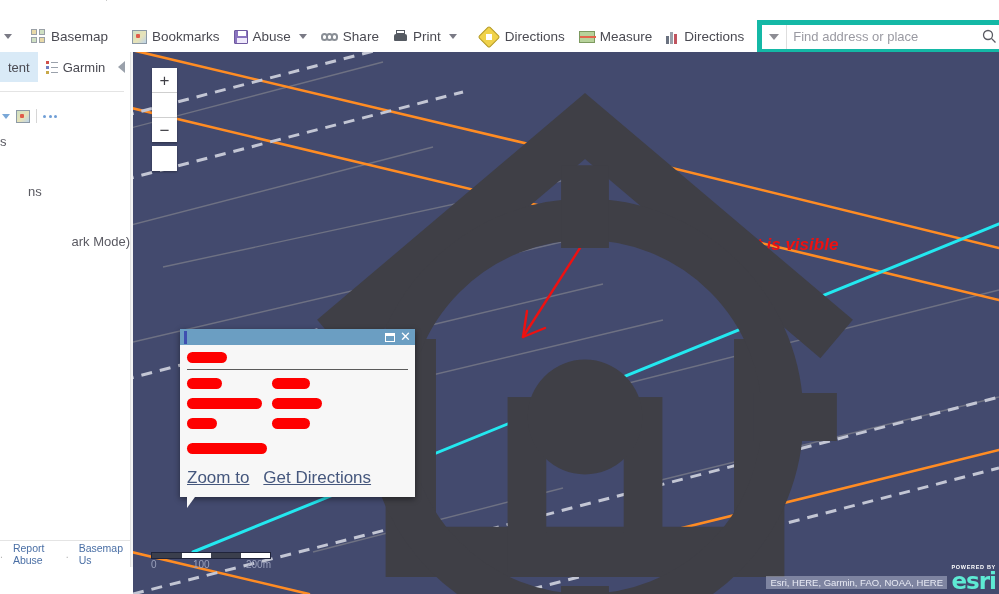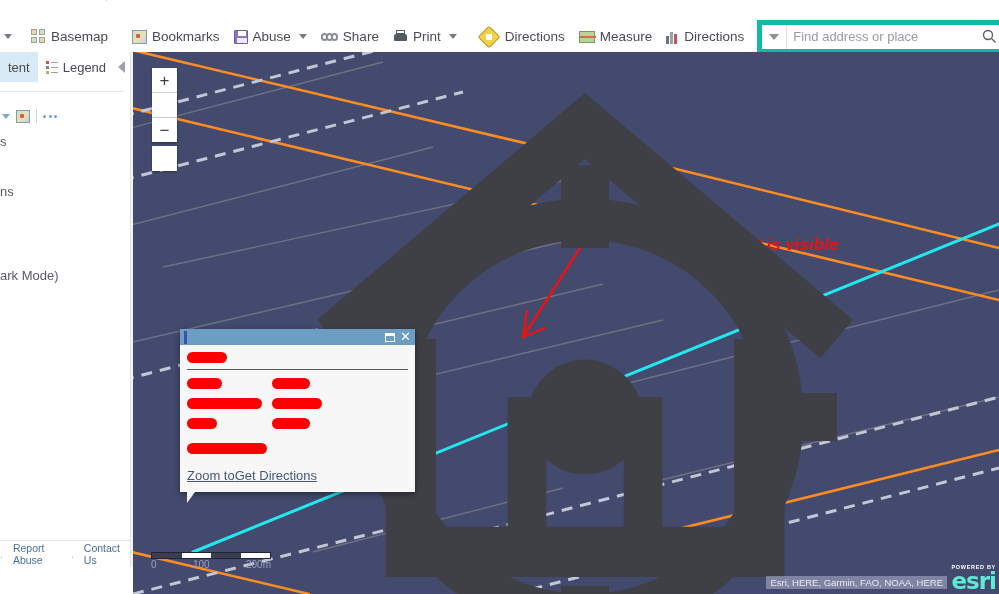--- a/index.html
+++ b/index.html
@@ -124,22 +124,22 @@
   .la-thumb{width:14px;height:13px;background:linear-gradient(135deg,#cfe0c3 0%,#e8e3b8 55%,#bcd3ea 100%);border:1px solid #8d9aa6;box-sizing:border-box;position:relative;}
   .la-thumb::after{content:"";position:absolute;left:3px;top:3px;width:4px;height:4px;background:#e05c4a;border-radius:1px;}
   .la-vsep{width:1px;height:14px;background:#d6d6d6;}
   .la-dots{display:flex;gap:2.5px;align-items:center;}
   .la-dots i{width:3px;height:3px;border-radius:50%;background:#6f9ed6;}
   .layer-row{
     font-size:13px;color:#5a5a62;height:18px;line-height:18px;
     white-space:nowrap;overflow:hidden;
   }
   .layer-row.r1{margin-top:6px;}
-  .layer-row.r2{margin-top:32px;}
-  .layer-row.r3{margin-top:66px;}
+  .layer-row.r2{margin-top:32px;margin-left:28px;}
+  .layer-row.r3{margin-top:32px;text-align:right;}
 
   .panel-footer{
     position:absolute;left:0;bottom:0;width:131px;height:27px;
     border-top:1px solid #e4e4e4;background:#fff;
     display:flex;align-items:center;gap:10px;justify-content:flex-end;
     padding-right:8px;box-sizing:border-box;
     font-size:10.5px;
   }
   .panel-footer a{color:#4a6fa5;text-decoration:none;cursor:pointer;}
   .pf-dot{color:#b4b4b4;}
@@ -217,21 +217,21 @@
   .pt-max{width:10px;height:9px;border:1.5px solid #fff;box-sizing:border-box;border-top-width:3px;cursor:pointer;}
   .pt-close{color:#fff;font-size:13px;line-height:10px;cursor:pointer;font-family:"DejaVu Sans",sans-serif;}
   .popup-body{padding:7px 7px 0 7px;}
   .redact{background:#fe0000;border-radius:7px;height:11px;display:block;}
   .popup-hr{height:1px;background:#5b5b5b;margin:6px 0 8px 0;}
   .pb-grid{display:flex;flex-direction:column;gap:9px;}
   .pb-line{display:flex;gap:0;}
   .pb-line .c1{width:85px;}
   .pb-line .c2{width:62px;}
   .popup-foot{
-    display:flex;padding:14px 7px 9px 7px;font-size:13px;
+    display:flex;gap:14px;padding:14px 7px 9px 7px;font-size:17px;
   }
   .popup-foot a{color:#45577d;text-decoration:underline;cursor:pointer;}
   .popup-tail{
     position:absolute;left:7px;bottom:-11px;width:0;height:0;
     border-left:8px solid #f7f7f7;border-bottom:11px solid transparent;
   }
 
   
   .annot{
     position:absolute;left:557px;top:183px;
@@ -347,21 +347,21 @@
       </div>
       <div class="ptab">
         <span class="ic-legend">
           <i></i>
             <i></i>
             <i></i>
             <b></b>
             <b></b>
             <b></b>
         </span>
-        <span>Legend</span>
+        <span>Garmin</span>
       </div>
       <div class="collapse-arrow"></div>
     </div>
 
     <div class="panel-div"></div>
 
     <div class="layer-actions">
       <span class="la-caret"></span>
       <span class="la-thumb"></span>
       <span class="la-vsep"></span>
@@ -379,21 +379,21 @@
       <span>ns</span>
     </div>
     <div class="layer-row r3">
       <span>ark Mode)</span>
     </div>
 
     <div class="panel-footer">
       <span class="pf-dot">.</span>
       <a>Report Abuse</a>
       <span class="pf-dot">.</span>
-      <a>Contact Us</a>
+      <a>Basemap Us</a>
     </div>
   </div>
 
   <div class="splitter">
     <div class="splitter-grip">
       <i></i>
         <i></i>
         <i></i>
         <i></i>
         <i></i>

